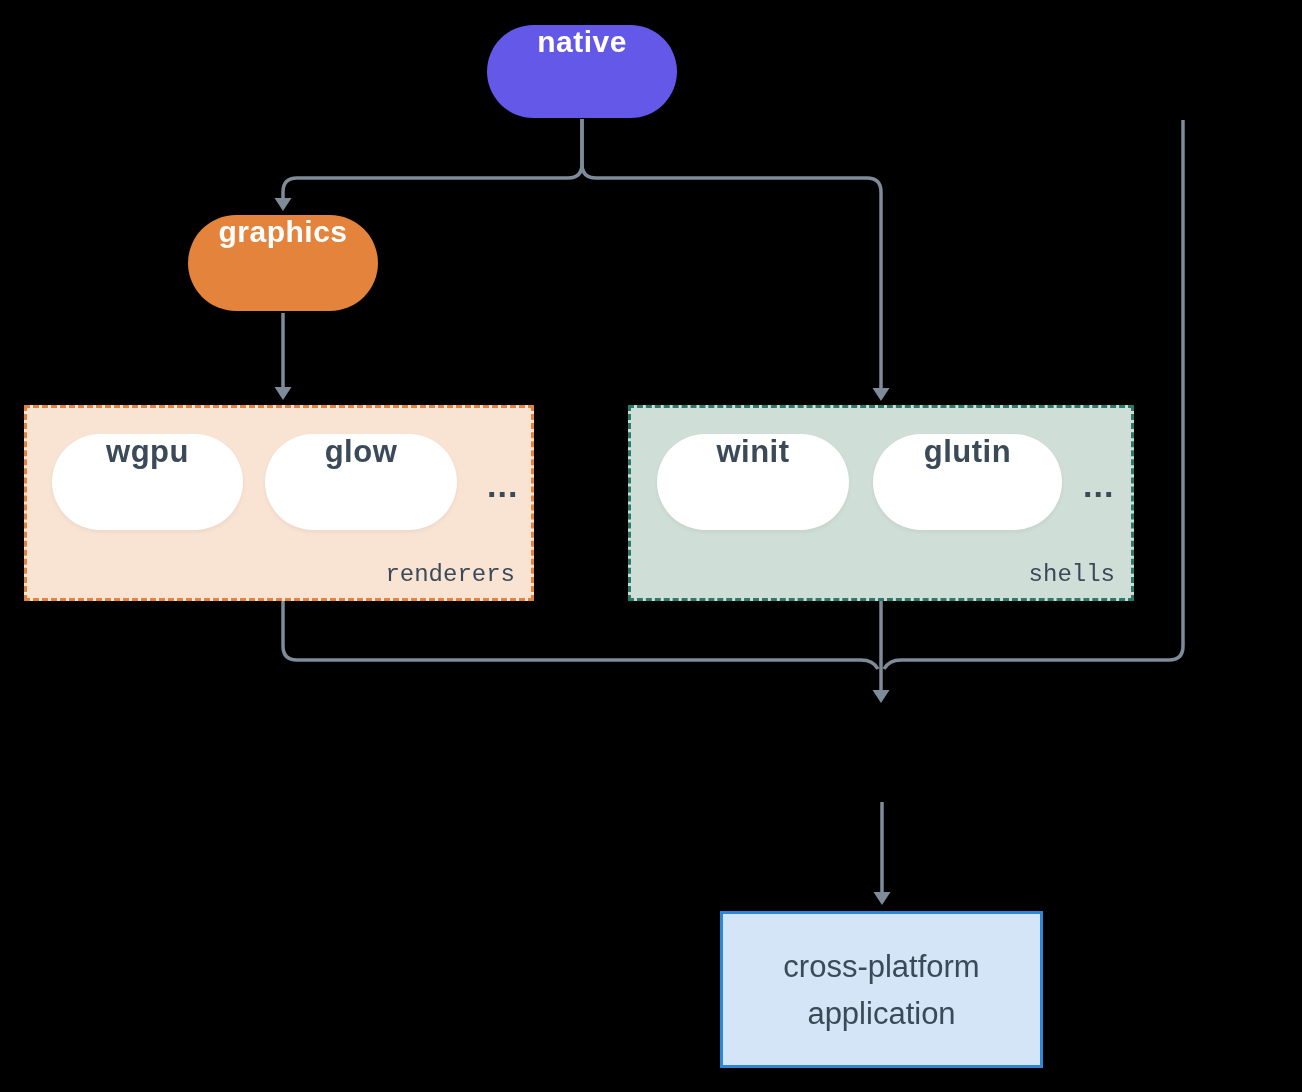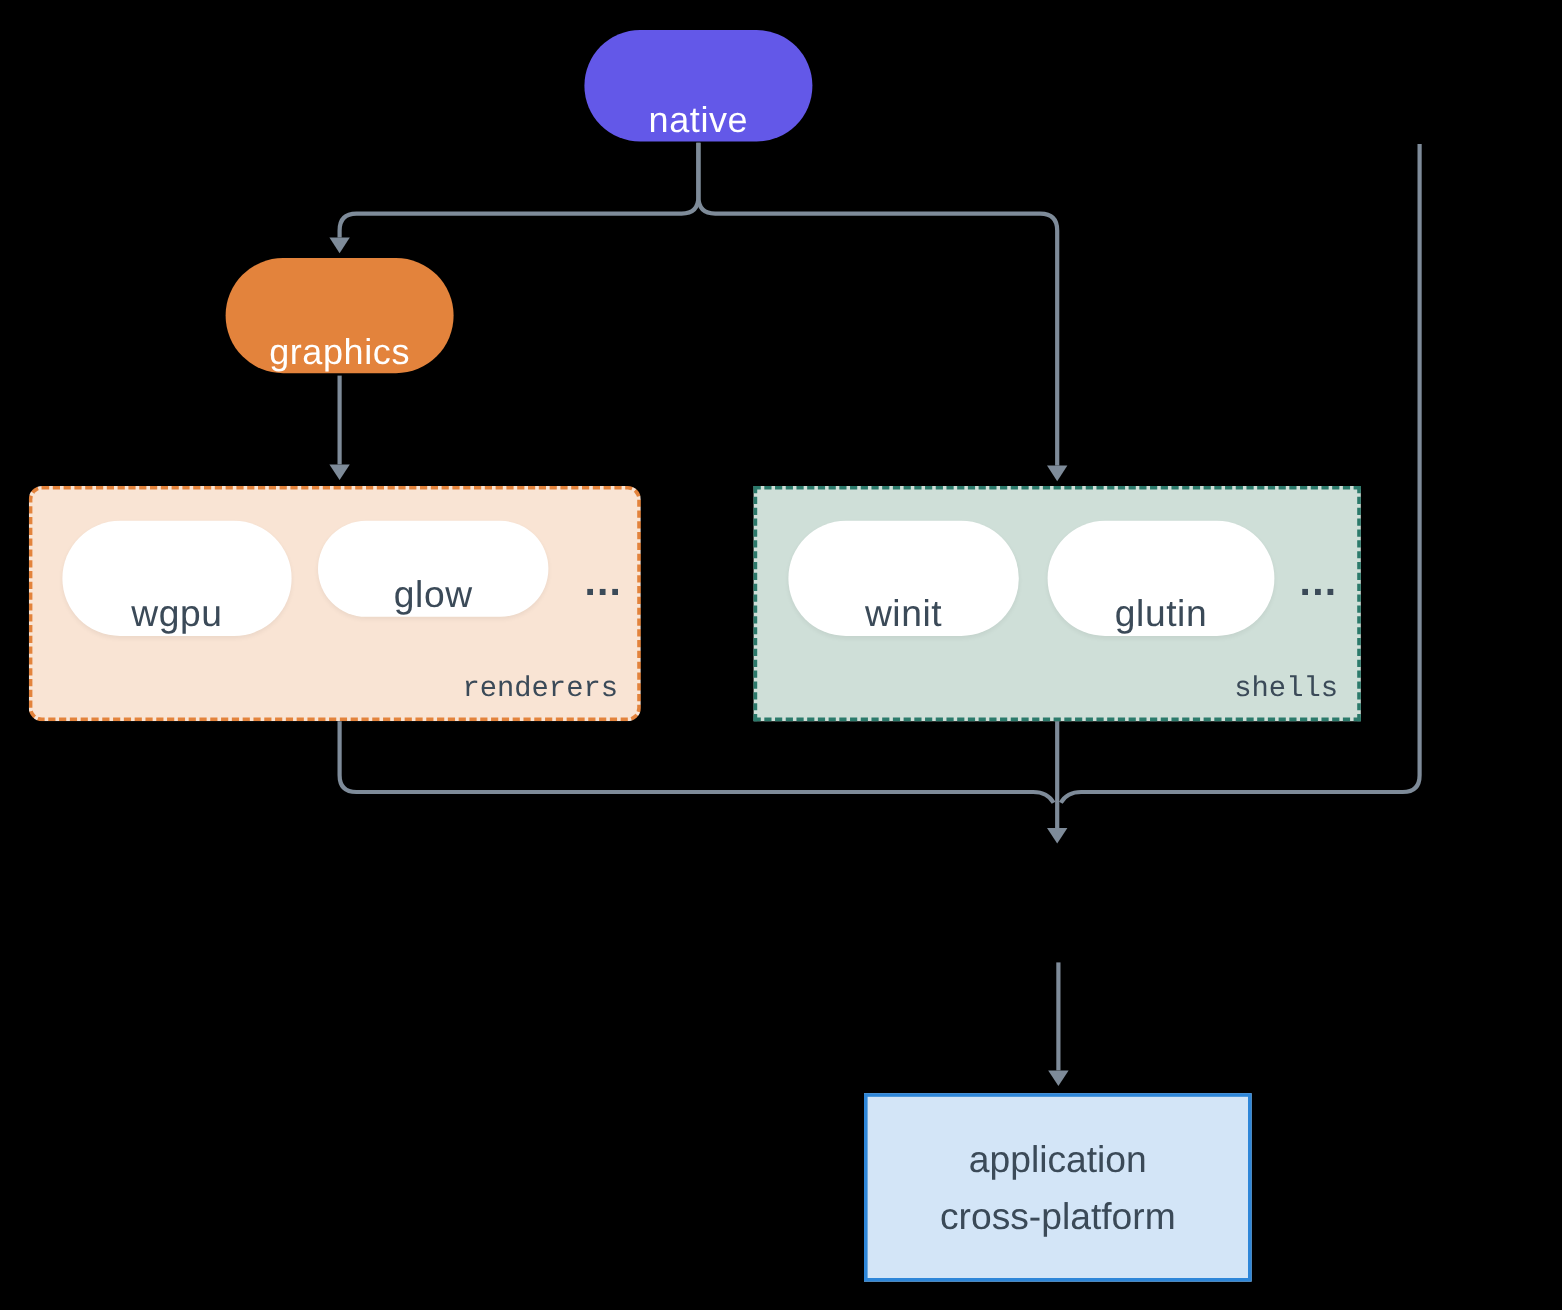--- a/index.html
+++ b/index.html
@@ -9,45 +9,45 @@
     --c-teal_fill:#cfdfd8; --c-teal_border:#2c7a6b;
     --c-app_fill:#d3e5f7; --c-app_border:#2e86d8;
   }
   *{margin:0;padding:0;box-sizing:border-box;}
   html,body{background:var(--c-bg);}
   body{font-family:"Liberation Sans", sans-serif;}
   #canvas{position:relative;width:1302px;height:1092px;background:var(--c-bg);overflow:hidden;}
   #wires{position:absolute;left:0;top:0;width:1302px;height:1092px;}
   .connector{stroke:var(--c-line);stroke-width:3.5;fill:none;}
   .arrowhead{fill:var(--c-line);stroke:none;}
-  .pill{position:absolute;display:flex;align-items:flex-end;justify-content:center;
-        border-radius:999px;font-size:30px;letter-spacing:.5px;}
+  .pill{position:absolute;display:flex;align-items:flex-start;justify-content:center;
+        border-radius:999px;font-size:30px;letter-spacing:.5px;font-weight:bold;}
   .pill.purple{background:var(--c-purple);color:var(--c-white);}
   .pill.orange{background:var(--c-orange);color:var(--c-white);}
   .pill.blue{background:var(--c-blue);color:var(--c-white);}
   .pill.white{background:var(--c-white);color:var(--c-slate);font-size:31px;
               box-shadow:0 2px 4px rgba(0,0,0,0.06);}
   .group{position:absolute;border:3px dashed;}
-  .group.renderers{background:var(--c-peach_fill);border-color:var(--c-orange_border);border-radius:11px;}
+  .group.renderers{background:var(--c-peach_fill);border-color:var(--c-orange_border);}
   .group.shells{background:var(--c-teal_fill);border-color:var(--c-teal_border);}
   .group-label{position:absolute;right:16px;bottom:10px;font-size:24px;color:var(--c-slate);font-family:Liberation Mono, monospace;}
   .ellipsis{position:absolute;font-size:34px;color:var(--c-slate);font-weight:bold;letter-spacing:1px;}
   .app-box{position:absolute;left:720px;top:911px;width:323px;height:157px;
            background:var(--c-app_fill);border:3px solid var(--c-app_border);
            display:flex;flex-direction:column;align-items:center;justify-content:center;
            color:var(--c-slate);font-size:31px;line-height:47px;text-align:center;}
   
   .n-native{left:487px;top:25px;width:190px;height:93px;}
   .n-web{left:1088px;top:25px;width:190px;height:93px;}
   .n-graphics{left:188px;top:215px;width:190px;height:96px;}
   .n-iced{left:787px;top:708px;width:191px;height:94px;}
   .g-renderers{left:24px;top:405px;width:510px;height:196px;}
   .g-shells{left:628px;top:405px;width:506px;height:196px;}
   .p-wgpu{left:25px;top:26px;width:191px;height:96px;}
-  .p-glow{left:238px;top:26px;width:192px;height:80px;}
+  .p-glow{left:238px;top:26px;width:192px;height:96px;}
   .p-winit{left:26px;top:26px;width:192px;height:96px;}
   .p-glutin{left:242px;top:26px;width:189px;height:96px;}
   .e-renderers{left:460px;top:58px;}
   .e-shells{left:452px;top:58px;}
 </style>
 </head>
 <body>
 
 <div id="canvas">
 
@@ -97,17 +97,17 @@
     </div>
     <div class="pill white p-glutin">
       <span>glutin</span>
     </div>
     <span class="ellipsis e-shells">...</span>
     <span class="group-label">shells</span>
   </div>
 
 
   <div class="app-box">
+    <span>cross-platform</span>
     <span>application</span>
-    <span>cross-platform</span>
   </div>
 
 </div>
 
 </body></html>

